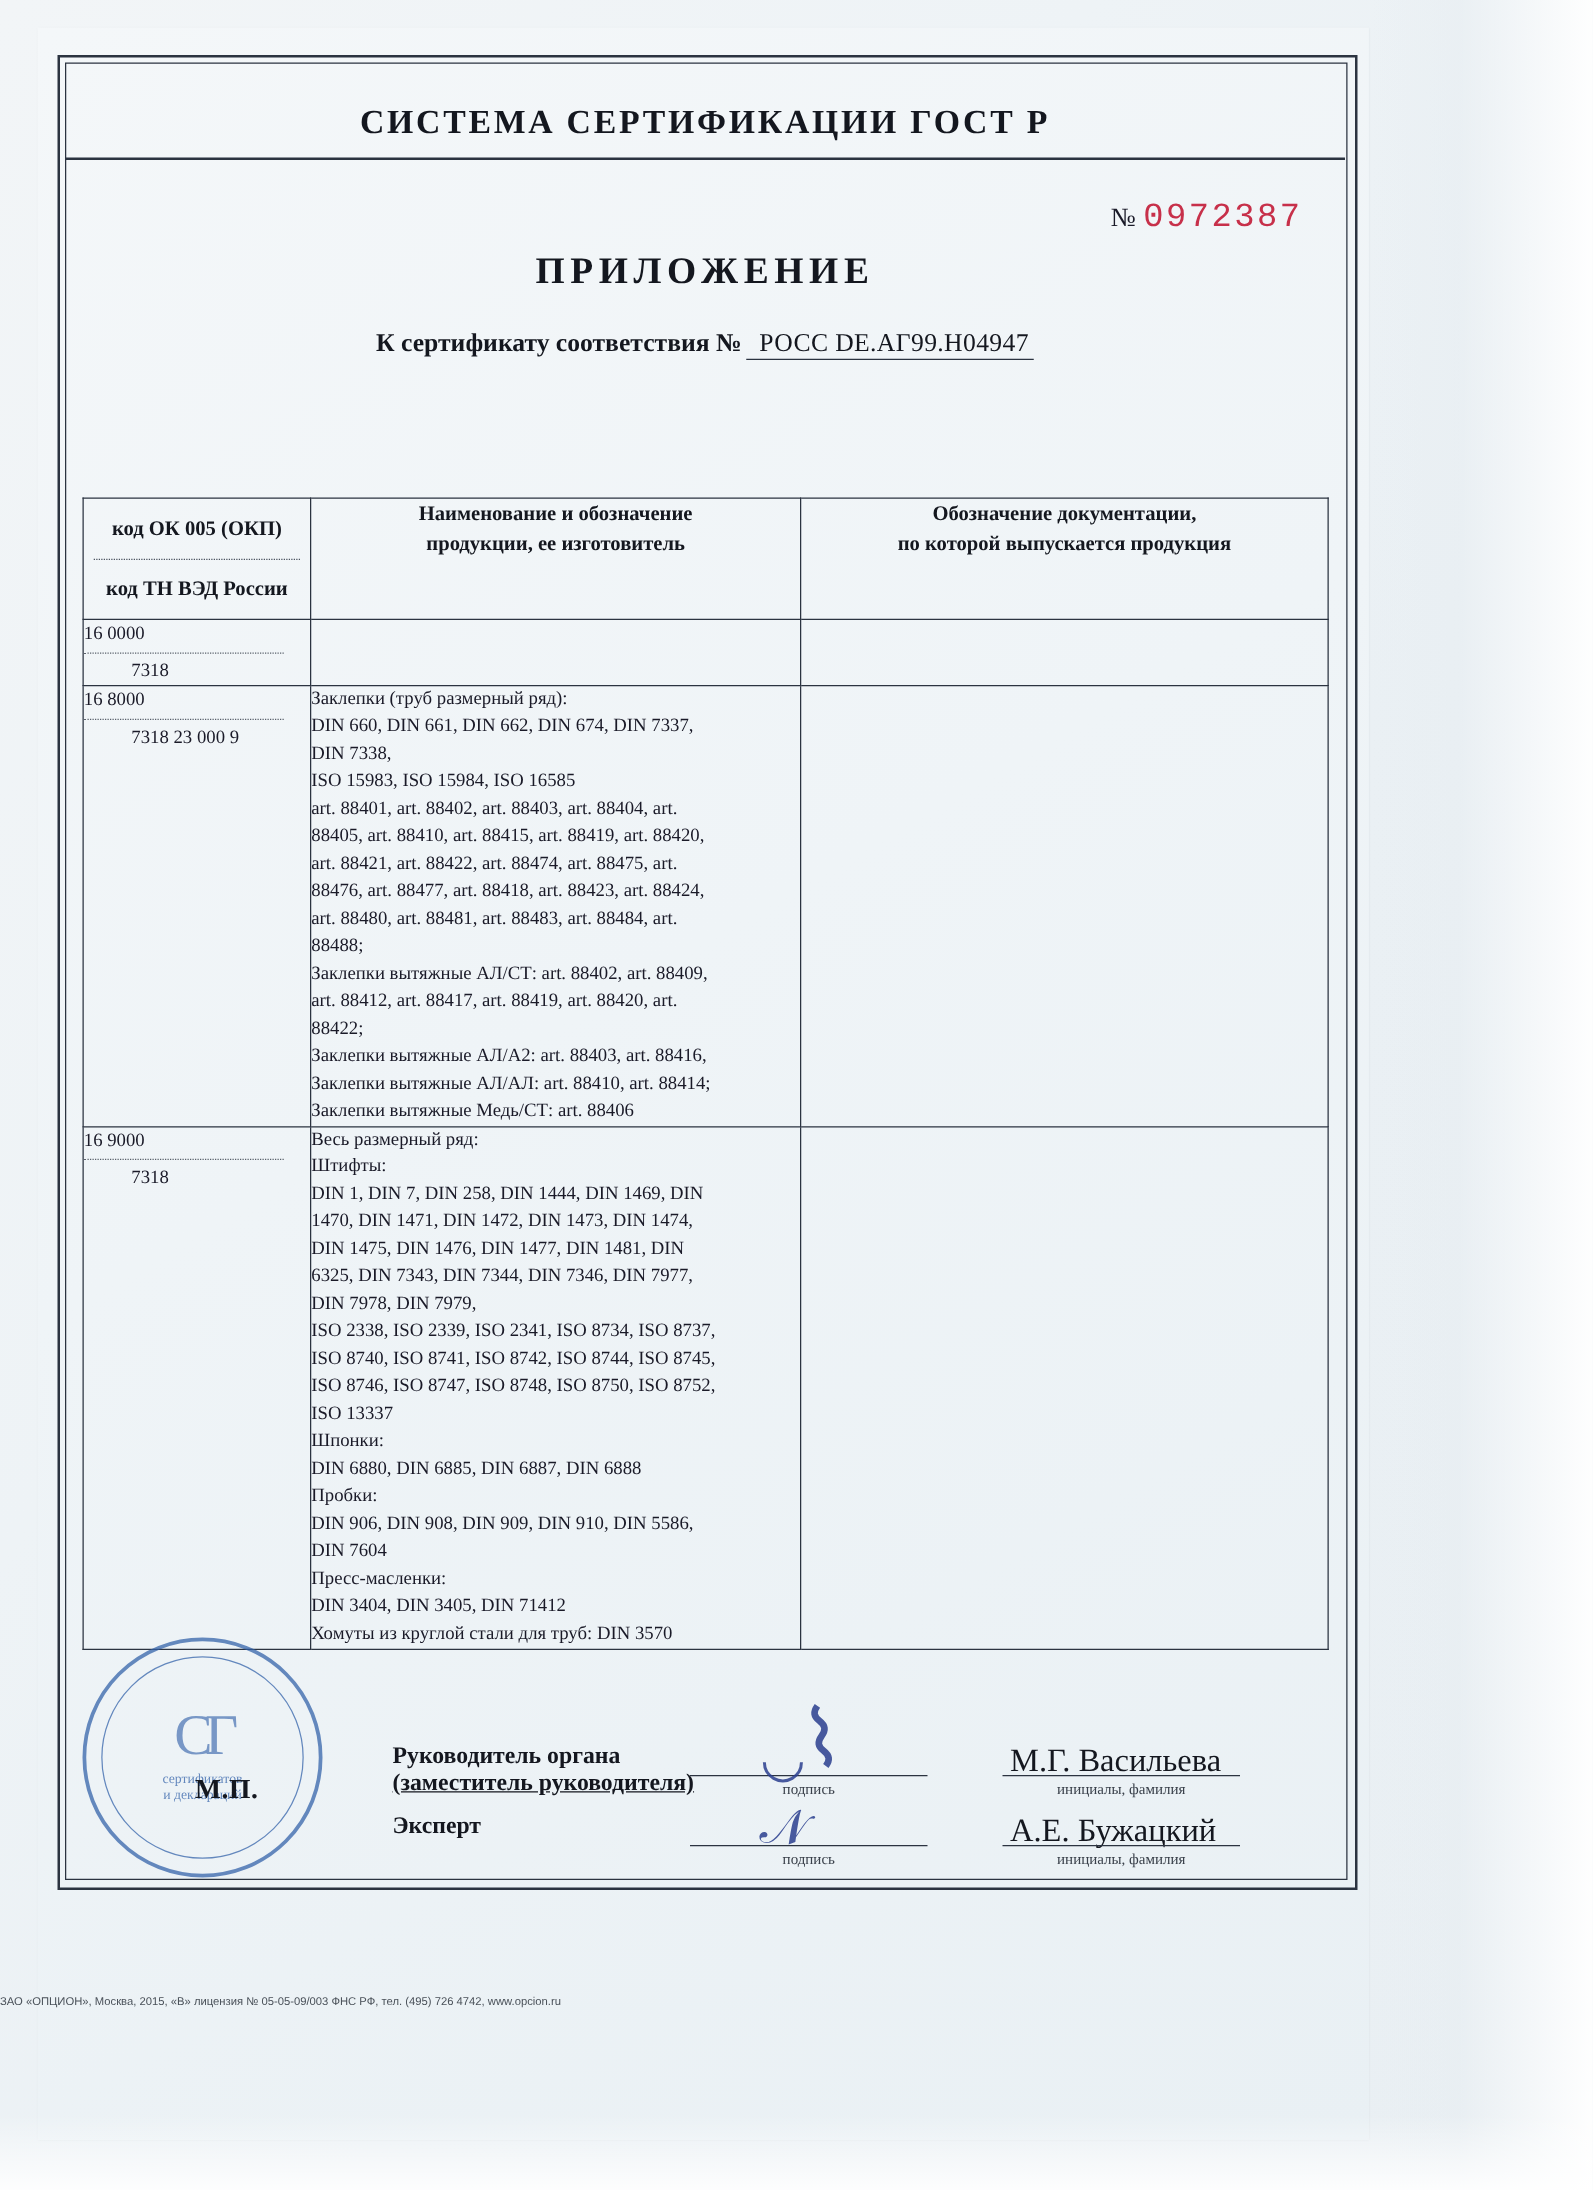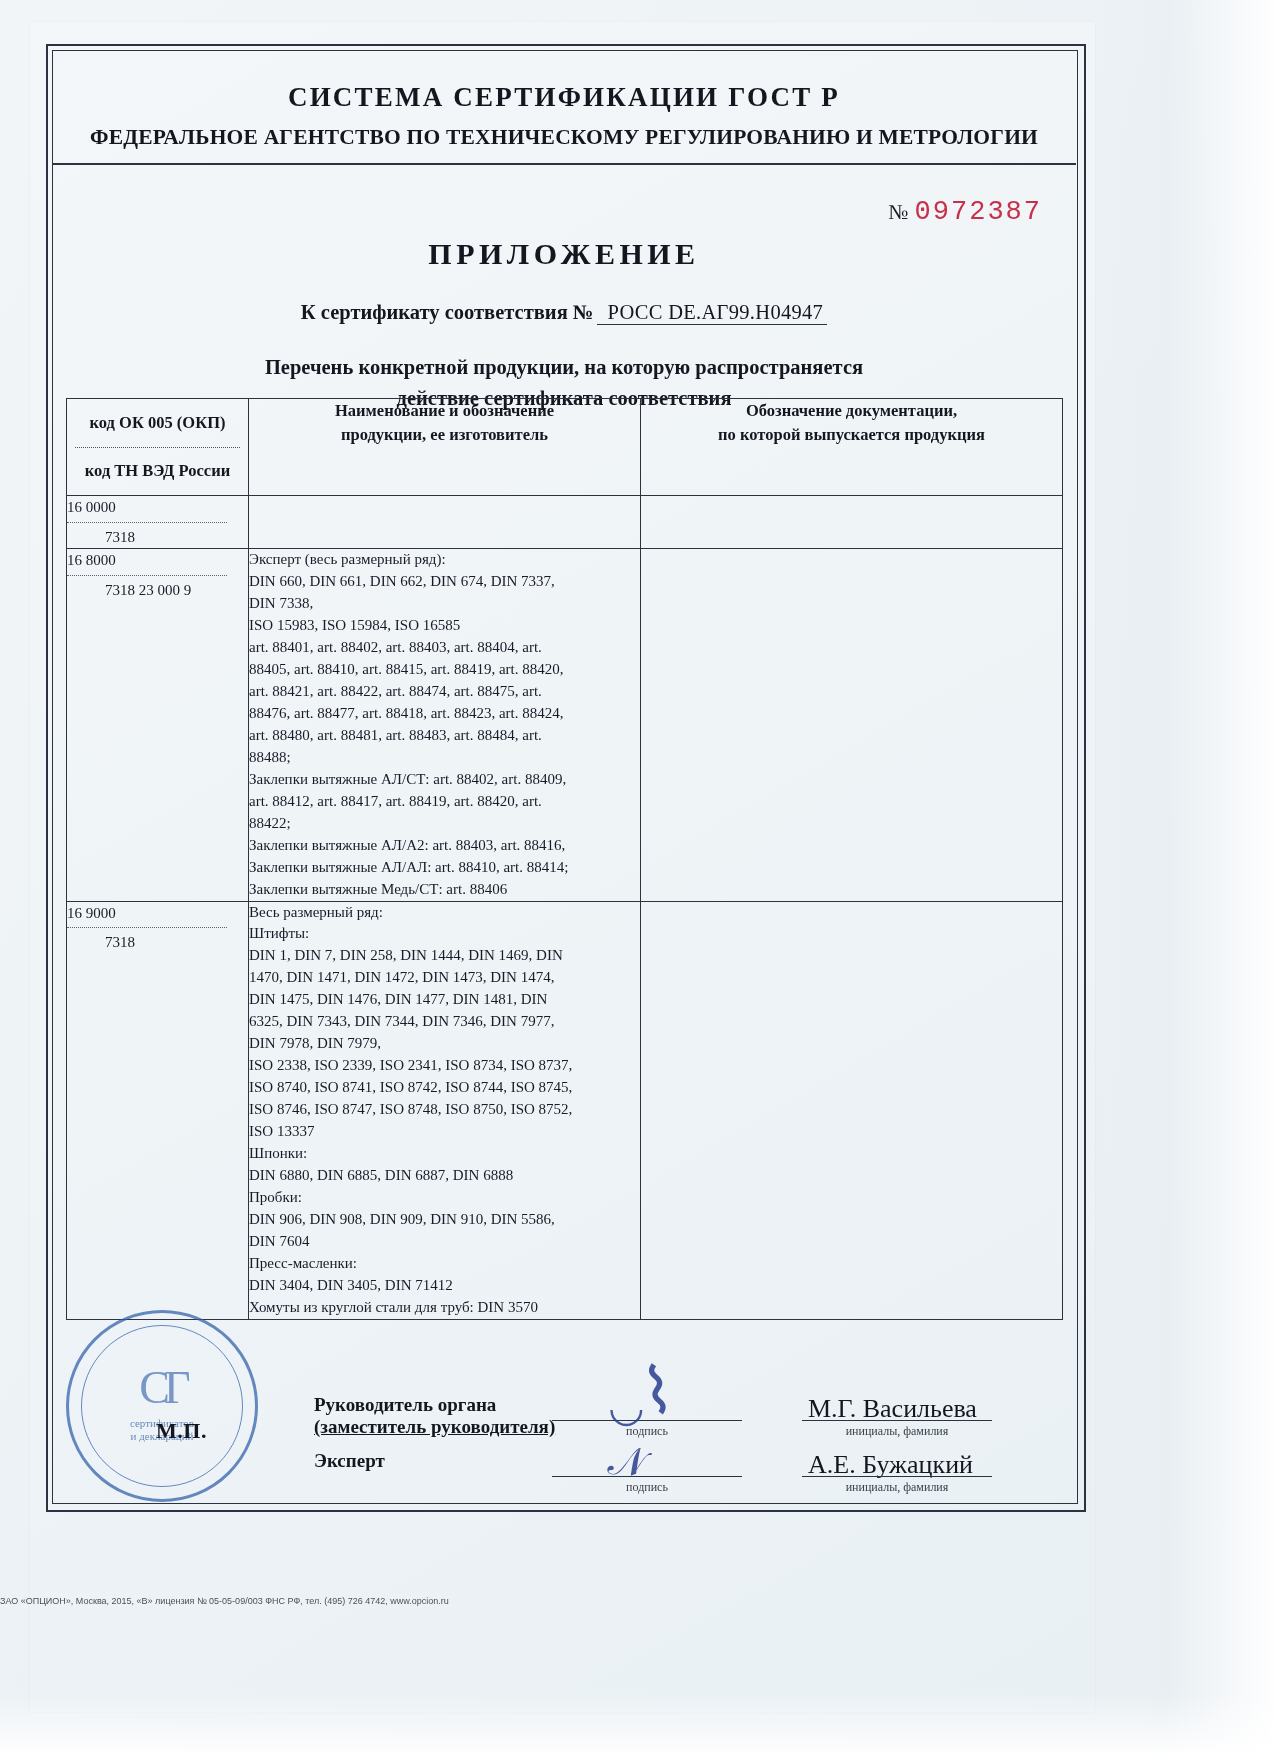--- a/index.html
+++ b/index.html
@@ -294,37 +294,32 @@
 <body>
 
 <div class="page">
   <div class="paper-tint"></div>
   <div class="frame-outer"></div>
   <div class="frame-inner"></div>
 
   <div class="content">
 
     <div class="hdr-title">СИСТЕМА СЕРТИФИКАЦИИ ГОСТ Р</div>
-    <div class="hdr-sub">ФЕДЕРАЛЬНОЕ АГЕНТСТВО ПО ТЕХНИЧЕСКОМУ РЕГУЛИРОВАНИЮ И МЕТРОЛОГИИ</div>
     <div class="hdr-rule"></div>
 
     <div class="num-line">
       <span class="num-label">№</span><span class="num-value">0972387</span>
     </div>
 
     <div class="doc-title">ПРИЛОЖЕНИЕ</div>
 
     <div class="cert-line">
       <span>К сертификату соответствия №</span><span class="cert-num">РОСС DE.АГ99.Н04947</span>
     </div>
 
-    <div class="desc">
-      <div>Перечень конкретной продукции,  на которую распространяется</div>
-      <div>действие сертификата соответствия</div>
-    </div>
 
     <table class="prod">
       <colgroup>
         <col class="col-a">
           <col class="col-b">
           <col class="col-c">
       </colgroup>
       <thead>
         <tr>
           <th class="th-split">
@@ -353,21 +348,21 @@
           <td class="prod-cell empty-cell"></td>
         </tr>
 
         <tr>
           <td class="code-cell">
             <div class="c1">16 8000</div>
             <div class="sep"></div>
             <div class="c2">7318 23 000 9</div>
           </td>
           <td class="prod-cell">
-            <div>Эксперт (весь размерный ряд):</div>
+            <div>Заклепки (труб размерный ряд):</div>
             <div>DIN 660, DIN 661, DIN 662, DIN 674, DIN 7337,</div>
             <div>DIN 7338,</div>
             <div>ISO 15983, ISO 15984, ISO 16585</div>
             <div>art. 88401, art. 88402, art. 88403, art. 88404, art.</div>
             <div>88405, art. 88410, art. 88415, art. 88419, art. 88420,</div>
             <div>art. 88421, art. 88422, art. 88474, art. 88475, art.</div>
             <div>88476, art. 88477, art. 88418, art. 88423, art. 88424,</div>
             <div>art. 88480, art. 88481, art. 88483, art. 88484, art.</div>
             <div>88488;</div>
             <div>Заклепки вытяжные АЛ/СТ: art. 88402, art. 88409,</div>

